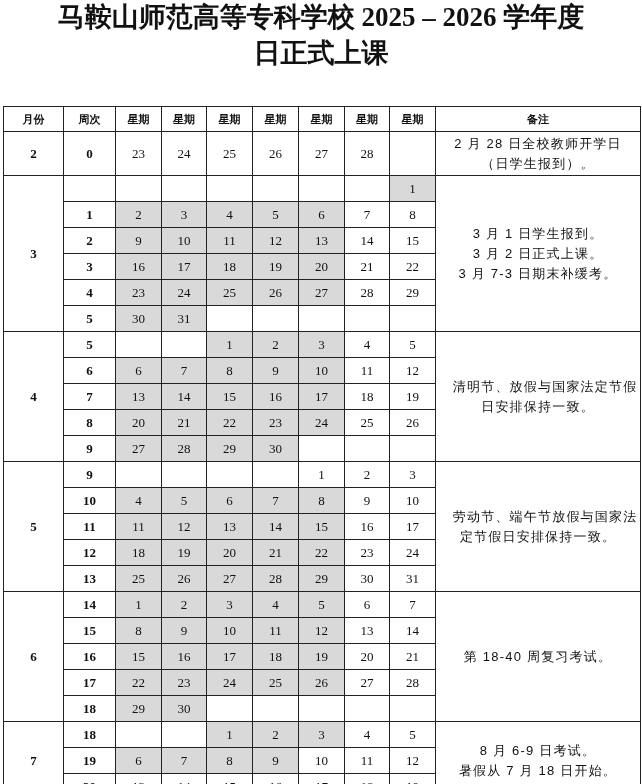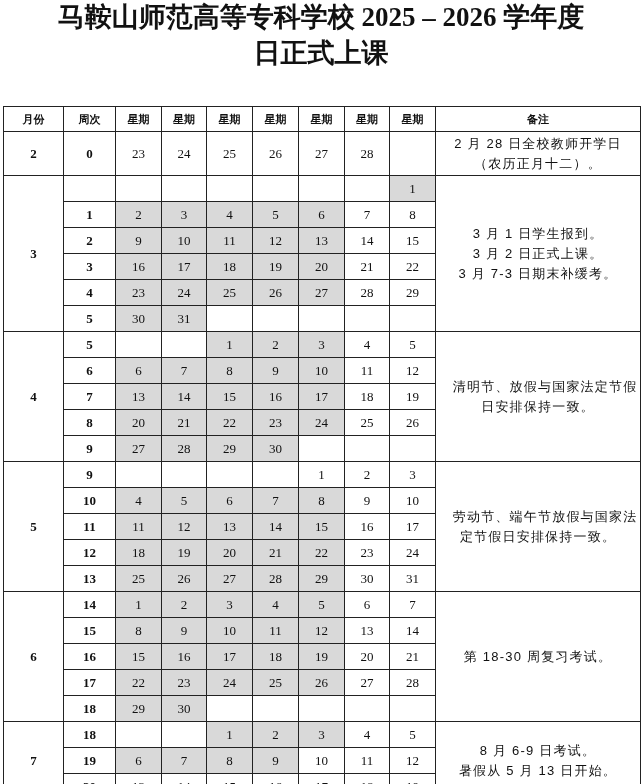--- a/index.html
+++ b/index.html
@@ -61,21 +61,21 @@
         <td class="week">0</td>
         <td>23</td>
         <td>24</td>
         <td>25</td>
         <td>26</td>
         <td>27</td>
         <td>28</td>
         <td></td>
         <td class="note" rowspan="1">
           <span class="line">2 月 28 日全校教师开学日</span>
-          <span class="line">（农历正月十二）。</span>
+          <span class="line">（日学生报到）。</span>
         </td>
       </tr>
       <tr>
         <td class="month" rowspan="6">3</td>
         <td class="week"></td>
         <td></td>
         <td></td>
         <td></td>
         <td></td>
         <td></td>
@@ -249,21 +249,21 @@
         <td class="month" rowspan="5">6</td>
         <td class="week">14</td>
         <td class="hl" style="background: rgb(217, 217, 217);">1</td>
         <td class="hl" style="background: rgb(217, 217, 217);">2</td>
         <td class="hl" style="background: rgb(217, 217, 217);">3</td>
         <td class="hl" style="background: rgb(217, 217, 217);">4</td>
         <td class="hl" style="background: rgb(217, 217, 217);">5</td>
         <td>6</td>
         <td>7</td>
         <td class="note" rowspan="5">
-          <span class="line">第 18-30 周复习考试。</span>
+          <span class="line">第 18-40 周复习考试。</span>
         </td>
       </tr>
       <tr>
         <td class="week">15</td>
         <td class="hl" style="background: rgb(217, 217, 217);">8</td>
         <td class="hl" style="background: rgb(217, 217, 217);">9</td>
         <td class="hl" style="background: rgb(217, 217, 217);">10</td>
         <td class="hl" style="background: rgb(217, 217, 217);">11</td>
         <td class="hl" style="background: rgb(217, 217, 217);">12</td>
         <td>13</td>
@@ -304,21 +304,21 @@
         <td class="week">18</td>
         <td></td>
         <td></td>
         <td class="hl" style="background: rgb(217, 217, 217);">1</td>
         <td class="hl" style="background: rgb(217, 217, 217);">2</td>
         <td class="hl" style="background: rgb(217, 217, 217);">3</td>
         <td>4</td>
         <td>5</td>
         <td class="note" rowspan="3">
           <span class="line">8 月 6-9 日考试。</span>
-          <span class="line">暑假从 5 月 13 日开始。</span>
+          <span class="line">暑假从 7 月 18 日开始。</span>
         </td>
       </tr>
       <tr>
         <td class="week">19</td>
         <td class="hl" style="background: rgb(217, 217, 217);">6</td>
         <td class="hl" style="background: rgb(217, 217, 217);">7</td>
         <td class="hl" style="background: rgb(217, 217, 217);">8</td>
         <td class="hl" style="background: rgb(217, 217, 217);">9</td>
         <td>10</td>
         <td>11</td>

